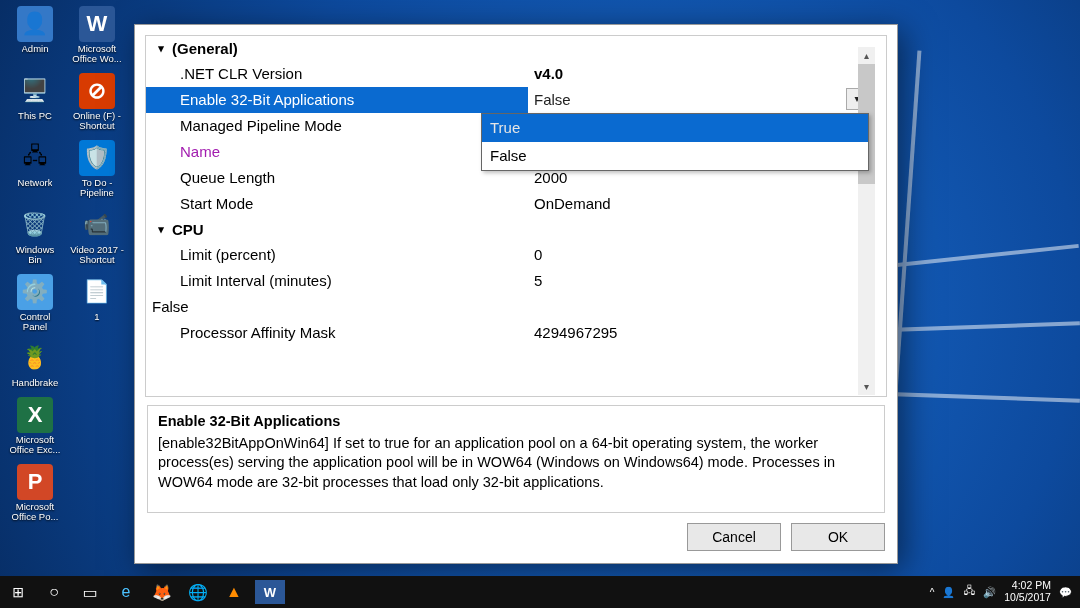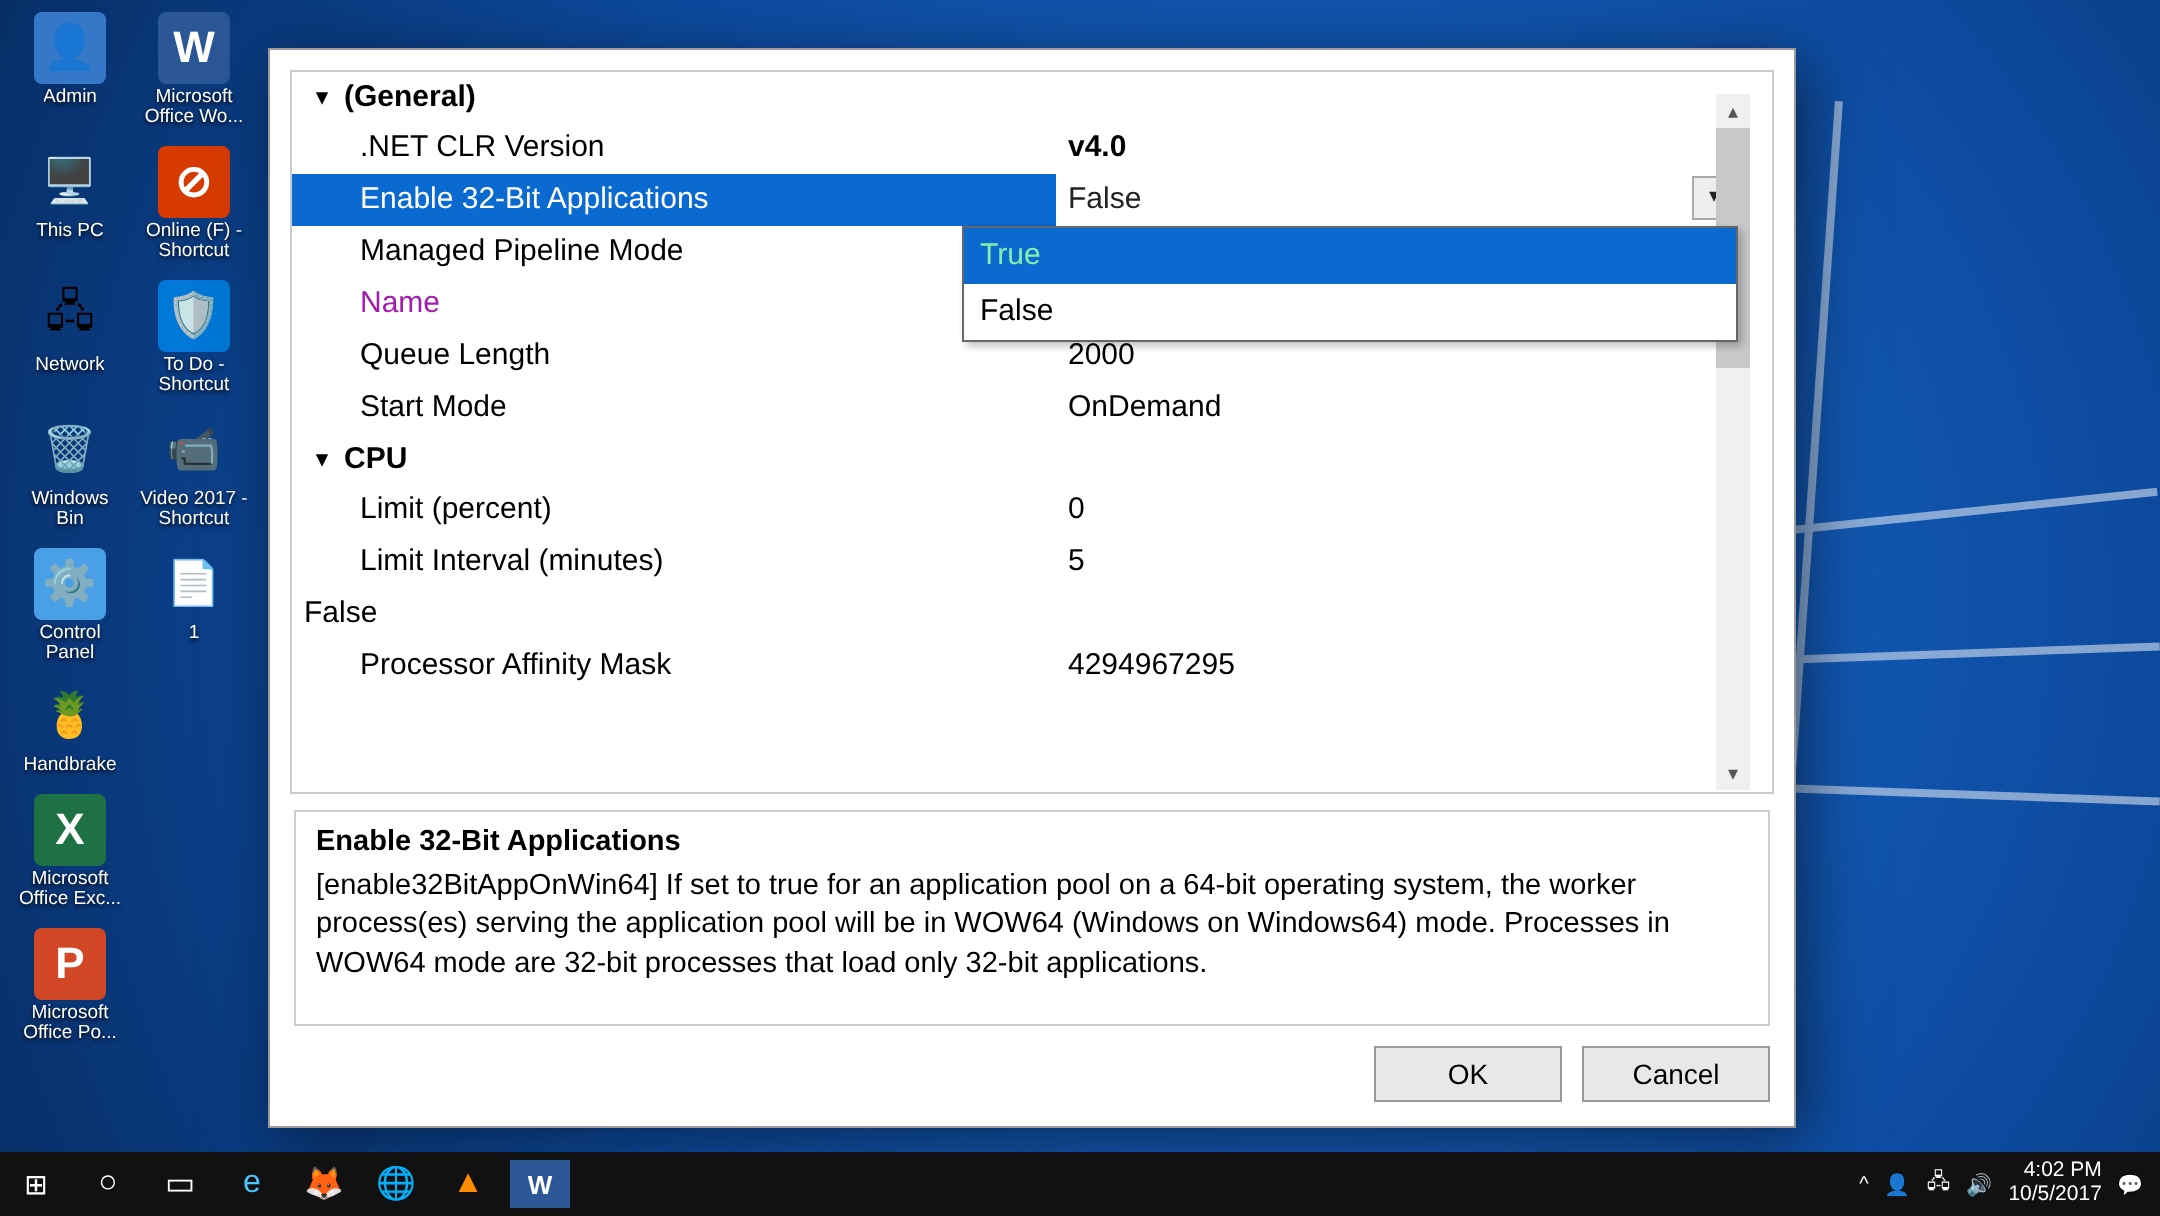--- a/index.html
+++ b/index.html
@@ -33,21 +33,21 @@
   .cat .chev { width:18px; font-size:11px; text-align:center; margin-right:2px; }
   .row { display:flex; font-size:15px; line-height:26px; height:26px;gap:47px; }
   .row .name { flex:0 0 335px; padding-left:34px; }
   .row .val { flex:1; padding-left:6px; }
   .row.selected { background:#0a6ad0; color:#fff; }
   .row.selected .val { background:#fff; color:#222; position:relative; }
   .row .dd-btn { position:absolute; right:1px; top:1px; width:22px; height:22px; background:#eee; border:1px solid #aaa; display:flex; align-items:center; justify-content:center; font-size:10px; }
   .row.dim .name { color:#a21caf; }
   .dropdown { position:absolute; border:1px solid #666; background:#fff; box-shadow:2px 2px 4px rgba(0,0,0,.25); z-index:5; }
   .dd-item { padding:2px 8px; font-size:15px; line-height:24px; }
-  .dd-item.sel { background:#0a6ad0; color:#86efac; }
+  .dd-item.sel { background:#0a6ad0; color:#e5e5e5; }
 
   .help { margin:8px 12px 0 12px; border:1px solid #ccc; padding:6px 10px 10px 10px; font-size:14.5px; line-height:1.35; height:108px; }
   .help .title { font-weight:700; margin-bottom:2px; }
 
   .btnbar { display:flex; justify-content:flex-end; gap:10px; padding:10px 12px 12px 0; }
   .btn { min-width:94px; height:28px; background:#e8e8e8; border:1px solid #999; font-size:14px; display:flex;align-items:center;justify-content:center; cursor:pointer; }
 
   
   .taskbar { position:absolute; left:0; right:0; bottom:0; height:32px; background:#111; display:flex; align-items:center; color:#fff; }
   .tb-item { width:36px; height:32px; display:flex; align-items:center; justify-content:center; font-size:16px; cursor:pointer; }
@@ -85,21 +85,21 @@
     <div class="dicon">
       <div class="glyph" style="background: rgb(216, 59, 1); color: rgb(255, 255, 255); font-weight: bold;">⊘</div>
       <div class="lbl">Online (F) - Shortcut</div>
     </div>
     <div class="dicon">
       <div class="glyph" style="background: transparent;">🖧</div>
       <div class="lbl">Network</div>
     </div>
     <div class="dicon">
       <div class="glyph" style="background: rgb(0, 120, 215); color: rgb(255, 255, 255); font-weight: bold;">🛡️</div>
-      <div class="lbl">To Do - Shortcut</div>
+      <div class="lbl">To Do - Pipeline</div>
     </div>
     <div class="dicon">
       <div class="glyph" style="background: transparent;">🗑️</div>
       <div class="lbl">Windows Bin</div>
     </div>
     <div class="dicon">
       <div class="glyph" style="background: transparent;">📹</div>
       <div class="lbl">Video 2017 - Shortcut</div>
     </div>
     <div class="dicon">
@@ -187,22 +187,22 @@
         <div class="sb-thumb"></div>
         <div class="sb-down" style="position:absolute;bottom:0;left:0;right:0">▾</div>
       </div>
     </div>
   </div>
   <div class="help">
     <div class="title">Enable 32-Bit Applications</div>
     <div>[enable32BitAppOnWin64] If set to true for an application pool on a 64-bit operating system, the worker process(es) serving the application pool will be in WOW64 (Windows on Windows64) mode. Processes in WOW64 mode are 32-bit processes that load only 32-bit applications.</div>
   </div>
   <div class="btnbar">
+    <div class="btn">Cancel</div>
     <div class="btn">OK</div>
-    <div class="btn">Cancel</div>
   </div>
 </div>
 
 <div class="taskbar">
   <div class="tb-item win">⊞</div>
   <div class="tb-item">○</div>
   <div class="tb-item">▭</div>
   <div class="tb-item" style="color:#4cc2ff">e</div>
   <div class="tb-item">🦊</div>
   <div class="tb-item">🌐</div>

